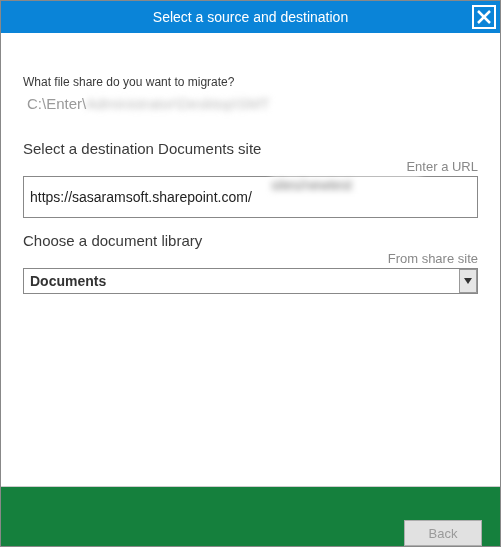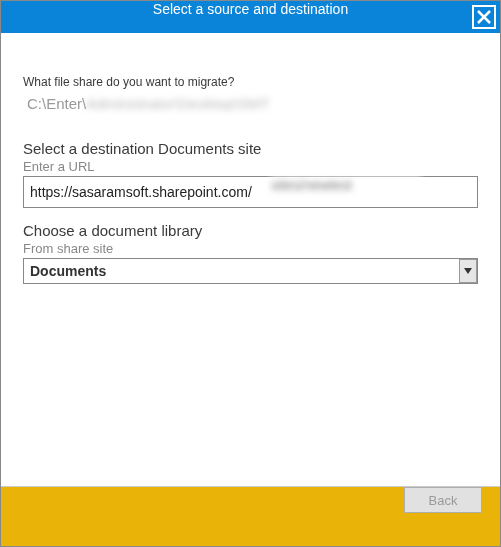--- a/index.html
+++ b/index.html
@@ -15,21 +15,21 @@
     background: #fff;
     position: relative;
     display: flex;
     flex-direction: column;
   }
   .titlebar {
     background: #0a84d8;
     color: #fff;
     height: 32px;
     display: flex;
-    align-items: flex-start;
+    align-items: center;
     justify-content: center;
     position: relative;
     font-size: 14px;
   }
   .title-text {
     text-align: center;
     flex: 1;
   }
   .close-btn {
     position: absolute;
@@ -68,24 +68,25 @@
   }
   .section-label {
     font-size: 15px;
     color: #3a3a3a;
     margin-top: 28px;
   }
   .sub-label {
     font-size: 13px;
     color: #888;
     margin-top: 2px;
+    text-align: right;
   }
   .url-input {
     width: 100%;
-    height: 32px;
+    height: 42px;
     border: 1px solid #888;
     font-size: 14px;
     padding: 2px 6px;
     margin-top: 2px;
     font-family: inherit;
     color: #222;
   }
   .url-wrap { position: relative; }
   .url-blur {
     position: absolute;
@@ -126,25 +127,25 @@
     border: 1px solid #999;
     display: flex;
     align-items: center;
     justify-content: center;
   }
   .select-arrow svg { width: 8px; height: 6px; }
   .footer {
     border-top: 1px solid #ccc;
     height: 60px;
     display: flex;
-    align-items: flex-start;
+    align-items: flex-end;
     justify-content: flex-end;
     gap: 14px;
     padding: 0 18px;
-    background: #eab308;
+    background: #15803d;
   }
   .btn {
     min-width: 78px;
     height: 26px;
     background: #e1e1e1;
     border: 1px solid #adadad;
     font-size: 13px;
     color: #333;
     display: flex;
     align-items: center;

